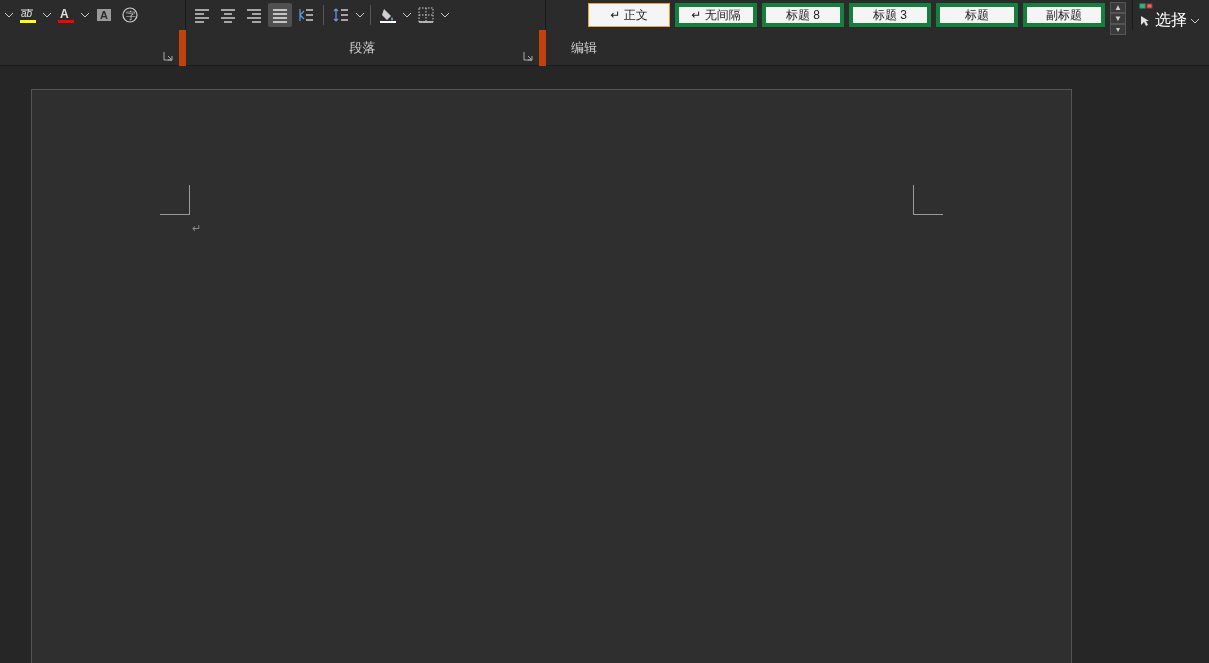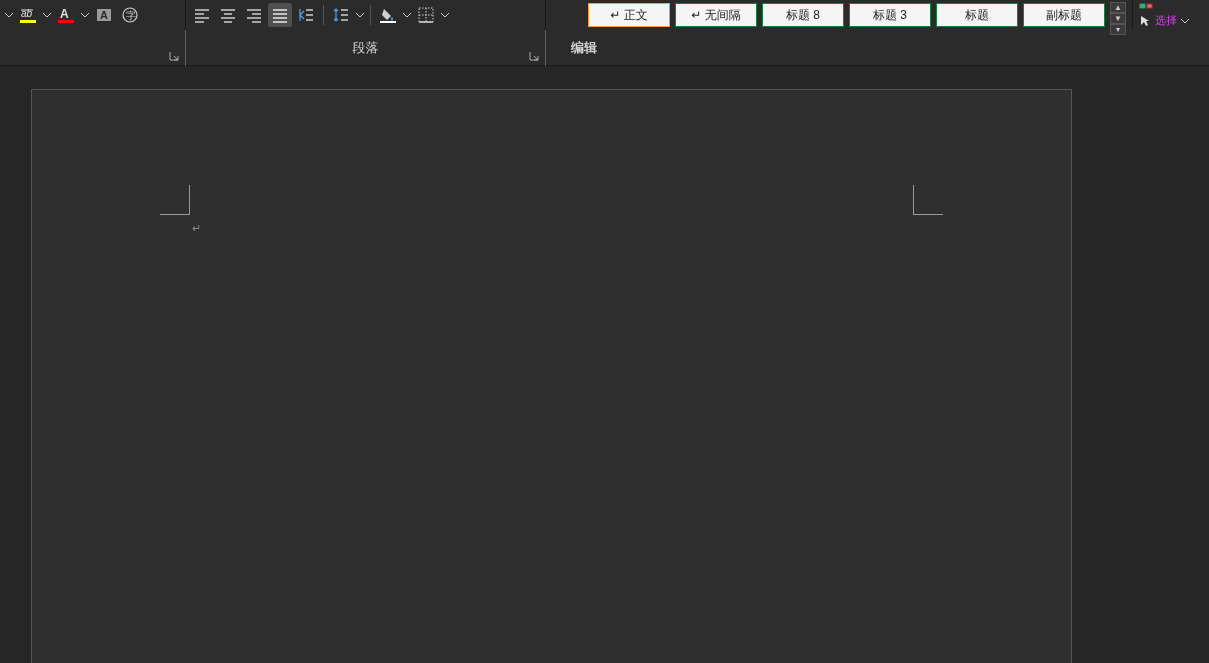--- a/index.html
+++ b/index.html
@@ -62,29 +62,29 @@
       display: flex;
       height: 36px;
       background: #2b2b2b;
       border-bottom: 1px solid #1a1a1a;
     }
     .group-label-cell {
       display: flex;
       align-items: center;
       justify-content: center;
       position: relative;
-      border-right: 1px solid #c2410c;
+      border-right: 7px solid #c2410c;
       font-size: 13px;
       color: #d0d0d0;
       height: 36px;
     }
     .gl-font { width: 186px; }
     .gl-para { width: 360px; }
     .gl-styles { width: 587px; }
-    .gl-edit { width: 76px; border-right: none; font-weight: bold; }
+    .gl-edit { width: 76px; border-right: none; }
     .dialog-launcher {
       position: absolute;
       bottom: 3px;
       right: 4px;
       width: 14px;
       height: 14px;
       cursor: pointer;
       display: flex;
       align-items: center;
       justify-content: center;
@@ -125,21 +125,21 @@
     .style-item {
       background: #f5f5f5;
       color: #222;
       font-size: 12px;
       width: 82px;
       height: 24px;
       display: flex;
       align-items: center;
       justify-content: center;
       cursor: pointer;
-      border: 1px solid #15803d;
+      border: 4px solid #15803d;
       white-space: nowrap;
       overflow: hidden;
     }
     .style-item:first-child {
       border: 1px solid #f2a03a;
     }
     .style-scroll {
       width: 16px;
       height: 26px;
       display: flex;
@@ -154,22 +154,22 @@
       align-items: center;
       justify-content: center;
       cursor: pointer;
       font-size: 8px;
       color: #ccc;
     }
     .edit-item {
       display: flex;
       align-items: center;
       gap: 4px;
-      font-size: 11px;
-      color: #d946ef;
+      font-size: 16px;
+      color: #ffffff;
       cursor: pointer;
       height: 15px;
       padding: 0 2px;
       white-space: nowrap;
     }
     .document-area {
       position: absolute;
       top: 66px;
       left: 0;
       right: 0;

